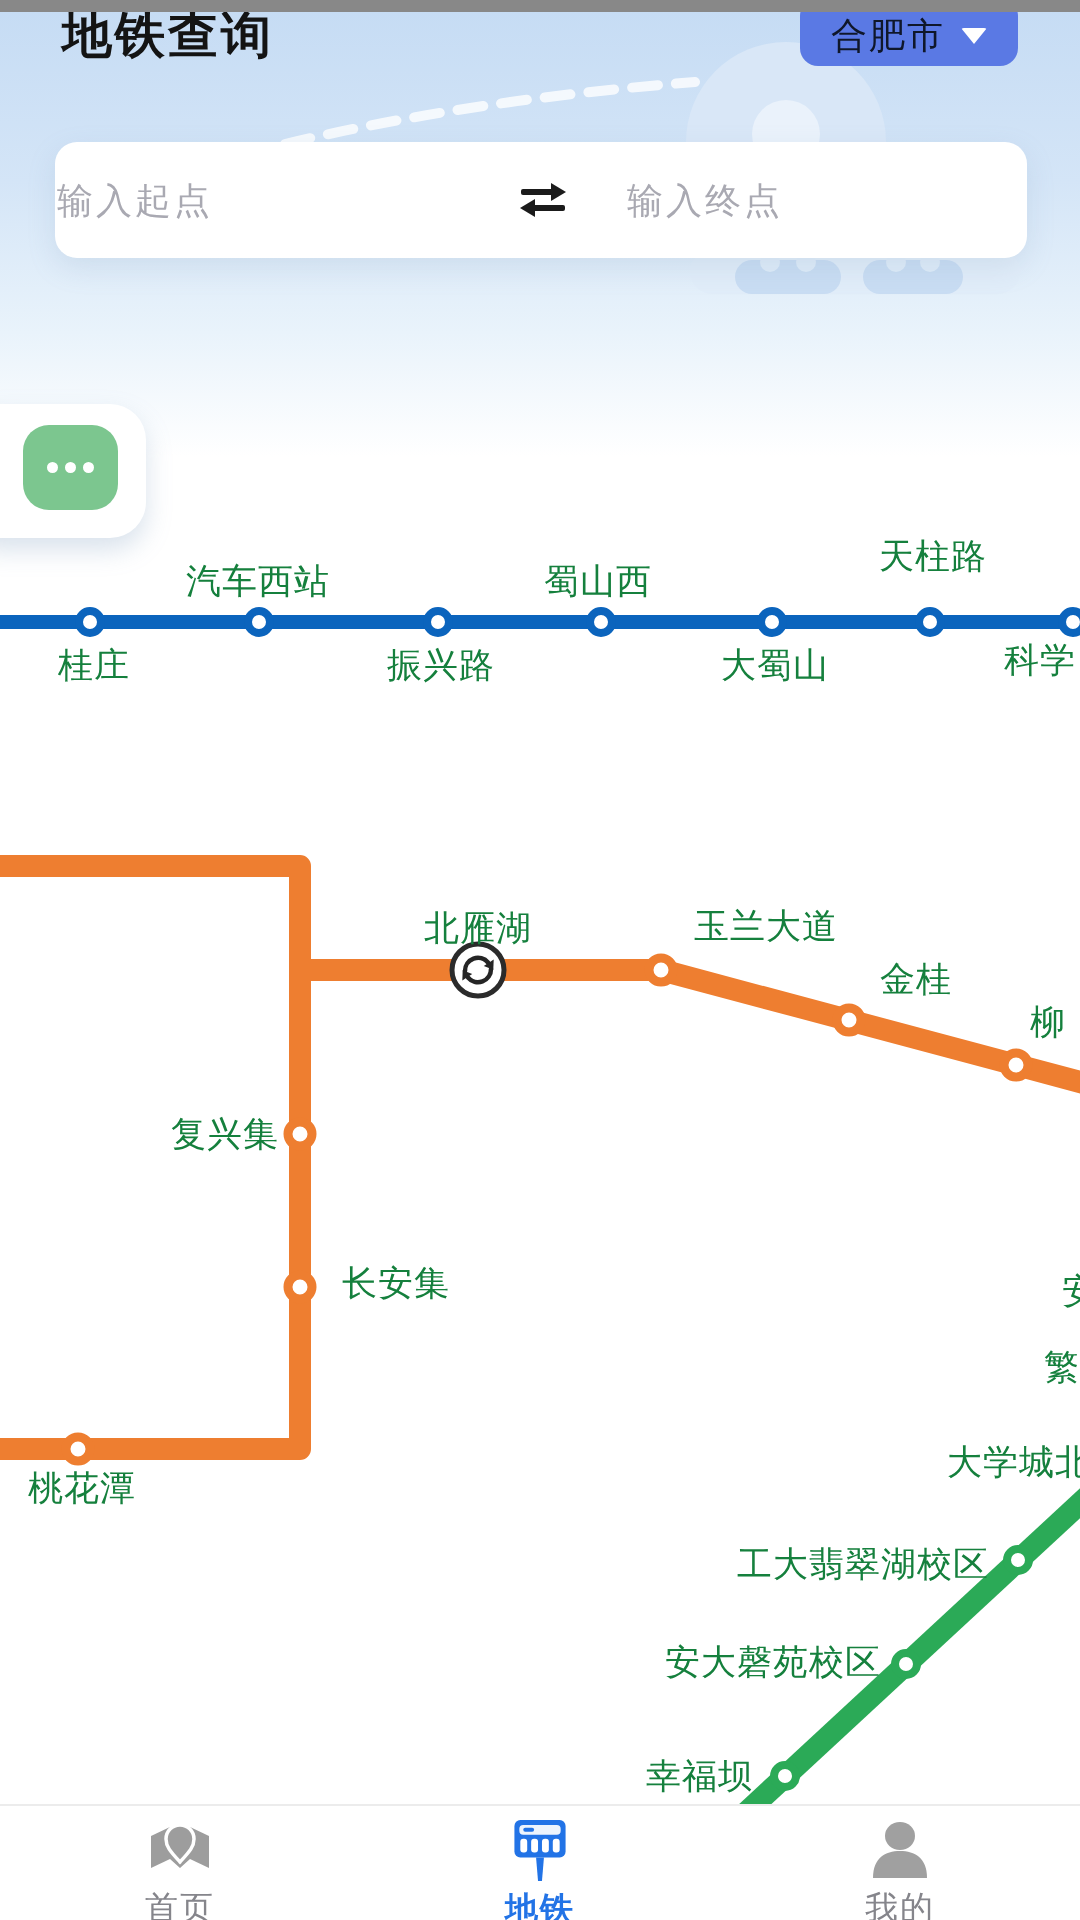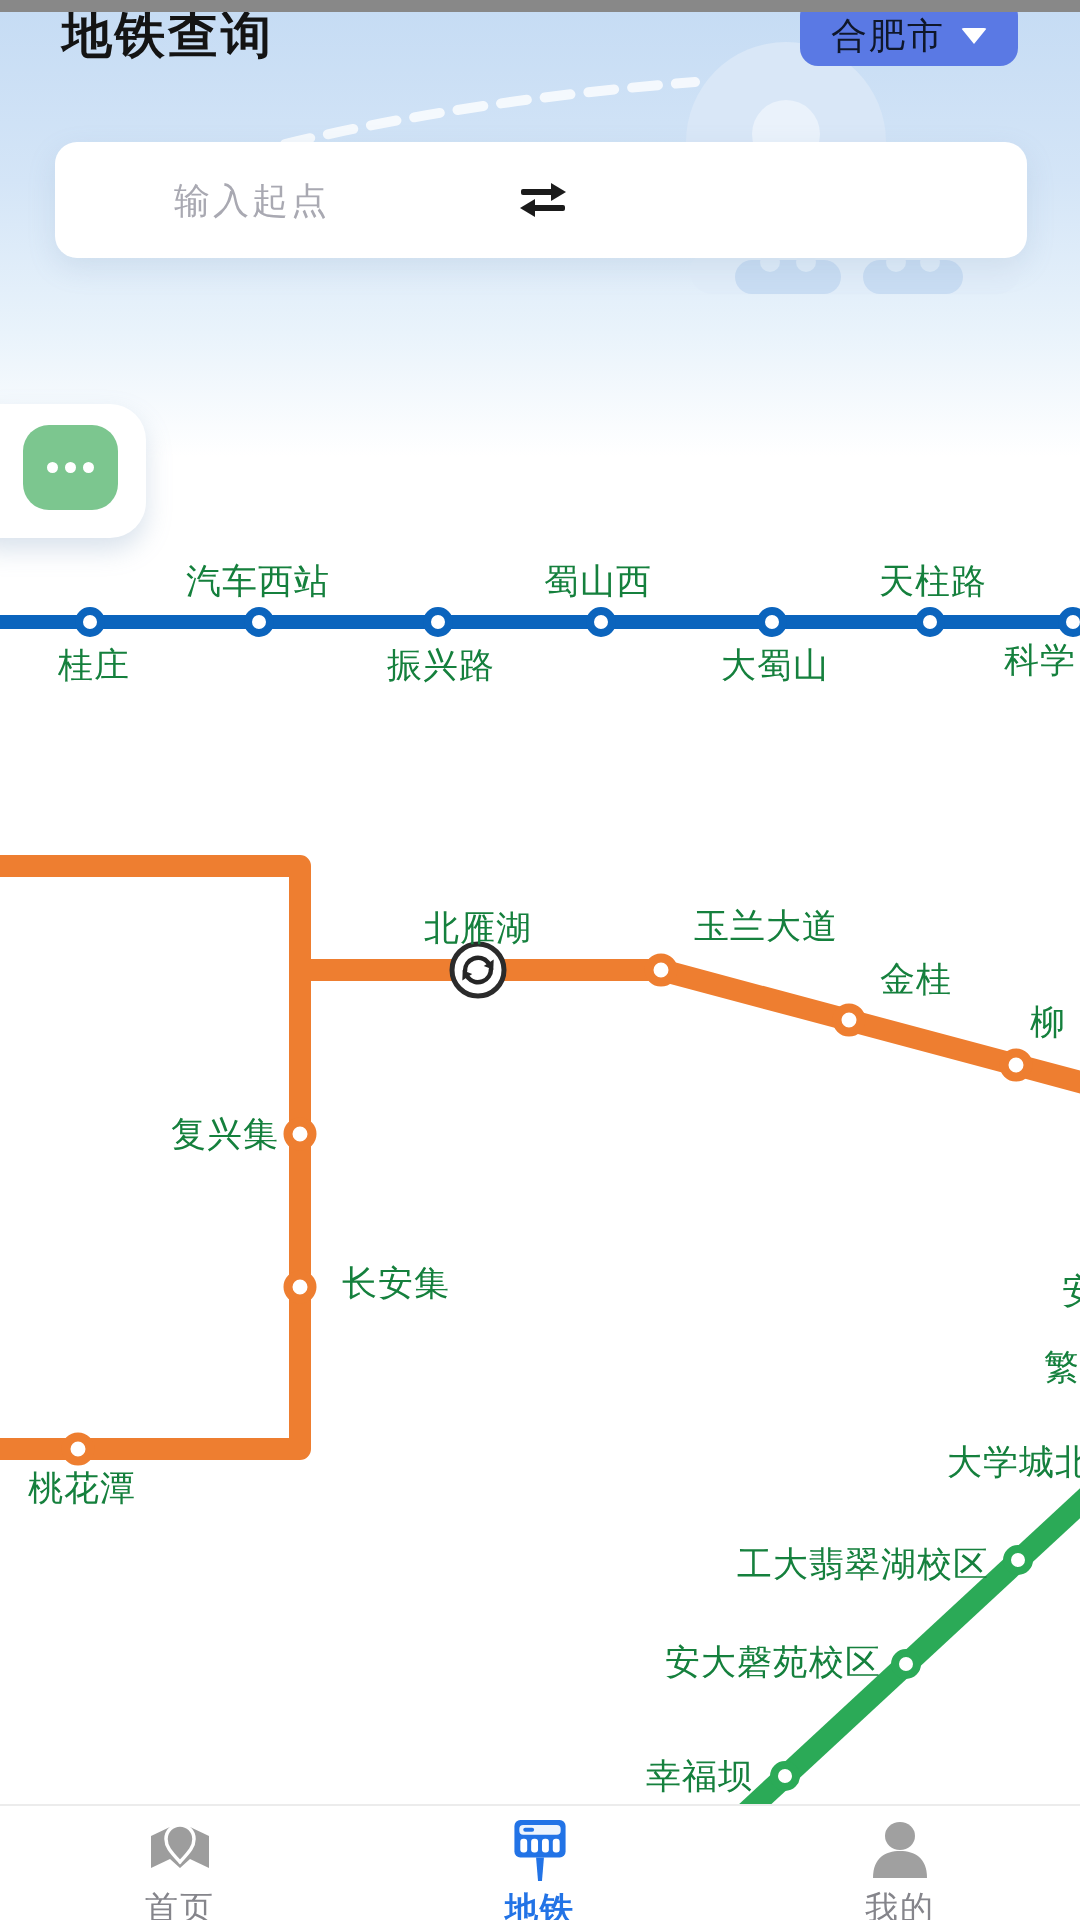--- a/index.html
+++ b/index.html
@@ -31,21 +31,21 @@
     border-top:16px solid #ffffff;border-radius:3px;
   }
   
   .search-card{
     position:absolute;left:55px;top:130px;width:972px;height:116px;
     background:#ffffff;border-radius:22px;
     box-shadow:0 10px 28px rgba(130,155,190,.18);
   }
   .search-card input{
     position:absolute;top:0;height:100%;border:none;outline:none;background:transparent;
-    font-size:36px;text-align:center;color:#333;
+    font-size:36px;text-align:left;color:#333;
     font-family:"Liberation Sans","DejaVu Sans",sans-serif;letter-spacing:3px;
   }
   .search-card input::placeholder{color:#a9a9b2;opacity:1;}
   .inp-start{left:0;width:390px;}
   .inp-end{left:570px;width:400px;}
   .swap-btn{
     position:absolute;left:462px;top:0;width:52px;height:100%;
     display:flex;align-items:center;justify-content:center;cursor:pointer;
   }
   
@@ -108,20 +108,21 @@
   <div class="search-card">
     <input class="inp-start" type="text" readonly="" placeholder="输入起点" style="">
     <div class="swap-btn">
       <svg width="46" height="40" viewBox="0 0 46 40">
         <rect x="1" y="9" width="32" height="6" rx="2" fill="#1b1b1b"></rect>
         <polygon points="31,3 46,12 31,21" fill="#1b1b1b"></polygon>
         <rect x="13" y="25" width="32" height="6" rx="2" fill="#1b1b1b"></rect>
         <polygon points="15,19 0,28 15,37" fill="#1b1b1b"></polygon>
       </svg>
     </div>
+    <input class="inp-end" type="text" readonly="" placeholder="输入终点" style="">
   </div>
 
   <div class="map-area">
     <svg id="metro-svg" width="1080" height="1920" viewBox="0 0 1080 1920" style="position:absolute;left:0;top:0">
         <path d="M-15 610 L1095 610" fill="none" stroke="#0b64bd" stroke-width="14" stroke-linejoin="round"></path>
         <circle cx="90" cy="610" r="11" fill="#ffffff" stroke="#0b64bd" stroke-width="8"></circle>
         <circle cx="259" cy="610" r="11" fill="#ffffff" stroke="#0b64bd" stroke-width="8"></circle>
         <circle cx="438" cy="610" r="11" fill="#ffffff" stroke="#0b64bd" stroke-width="8"></circle>
         <circle cx="601" cy="610" r="11" fill="#ffffff" stroke="#0b64bd" stroke-width="8"></circle>
         <circle cx="772" cy="610" r="11" fill="#ffffff" stroke="#0b64bd" stroke-width="8"></circle>
@@ -146,21 +147,21 @@
         <circle cx="785" cy="1764" r="11" fill="#ffffff" stroke="#2baa57" stroke-width="8"></circle>
         <circle cx="906" cy="1652" r="11" fill="#ffffff" stroke="#2baa57" stroke-width="8"></circle>
         <circle cx="1018" cy="1548" r="11" fill="#ffffff" stroke="#2baa57" stroke-width="8"></circle>
       </svg>
     <div id="map-labels">
         <div class="st-label" style="left: 94px; top: 653px;">桂庄</div>
         <div class="st-label" style="left: 258px; top: 569px;">汽车西站</div>
         <div class="st-label" style="left: 441px; top: 653px;">振兴路</div>
         <div class="st-label" style="left: 598px; top: 569px;">蜀山西</div>
         <div class="st-label" style="left: 775px; top: 653px;">大蜀山</div>
-        <div class="st-label" style="left: 933px; top: 569px;">天柱路</div>
+        <div class="st-label" style="left: 933px; top: 544px;">天柱路</div>
         <div class="st-label" style="left: 1040px; top: 648px;">科学</div>
         <div class="st-label" style="left: 766px; top: 914px;">玉兰大道</div>
         <div class="st-label" style="left: 916px; top: 967px;">金桂</div>
         <div class="st-label" style="left: 1048px; top: 1010px;">柳</div>
         <div class="st-label" style="left: 225px; top: 1122px;">复兴集</div>
         <div class="st-label" style="left: 396px; top: 1271px; text-align: right;">长安集</div>
         <div class="st-label" style="left: 82px; top: 1476px;">桃花潭</div>
         <div class="st-label" style="left: 478px; top: 916px;">北雁湖</div>
         <div class="st-label" style="left: 700px; top: 1764px;">幸福坝</div>
         <div class="st-label" style="left: 773px; top: 1650px;">安大磬苑校区</div>

